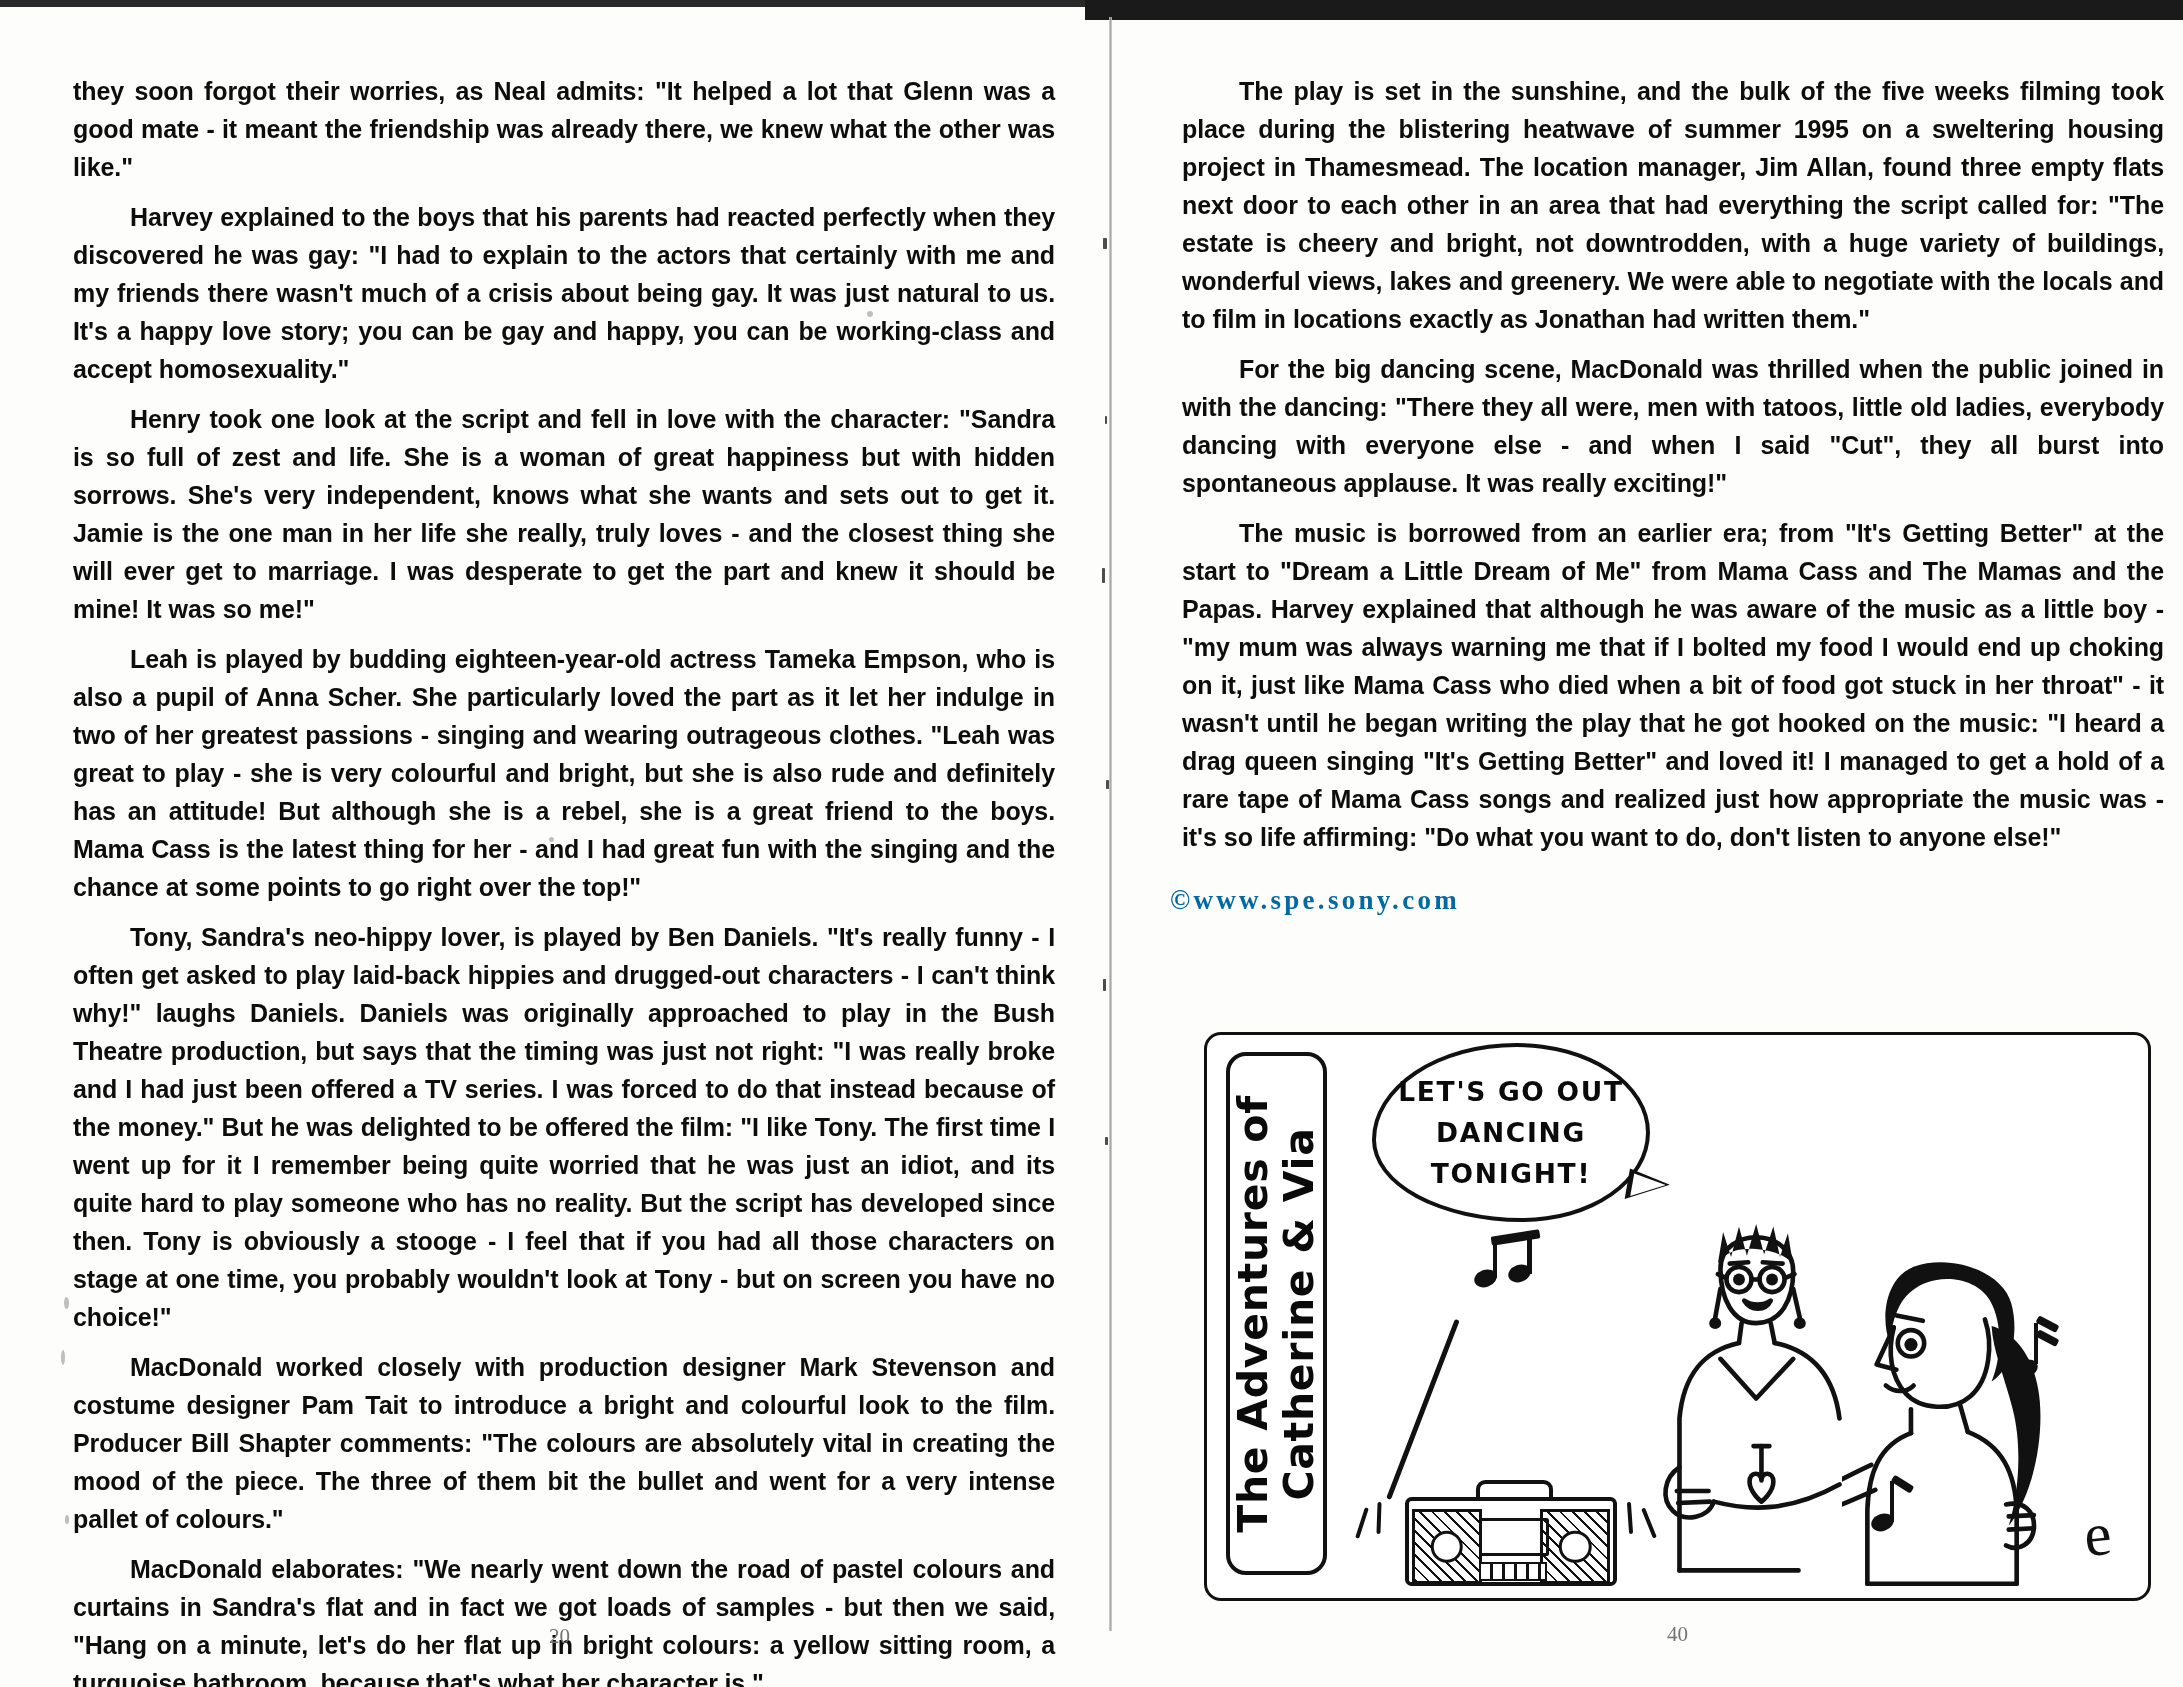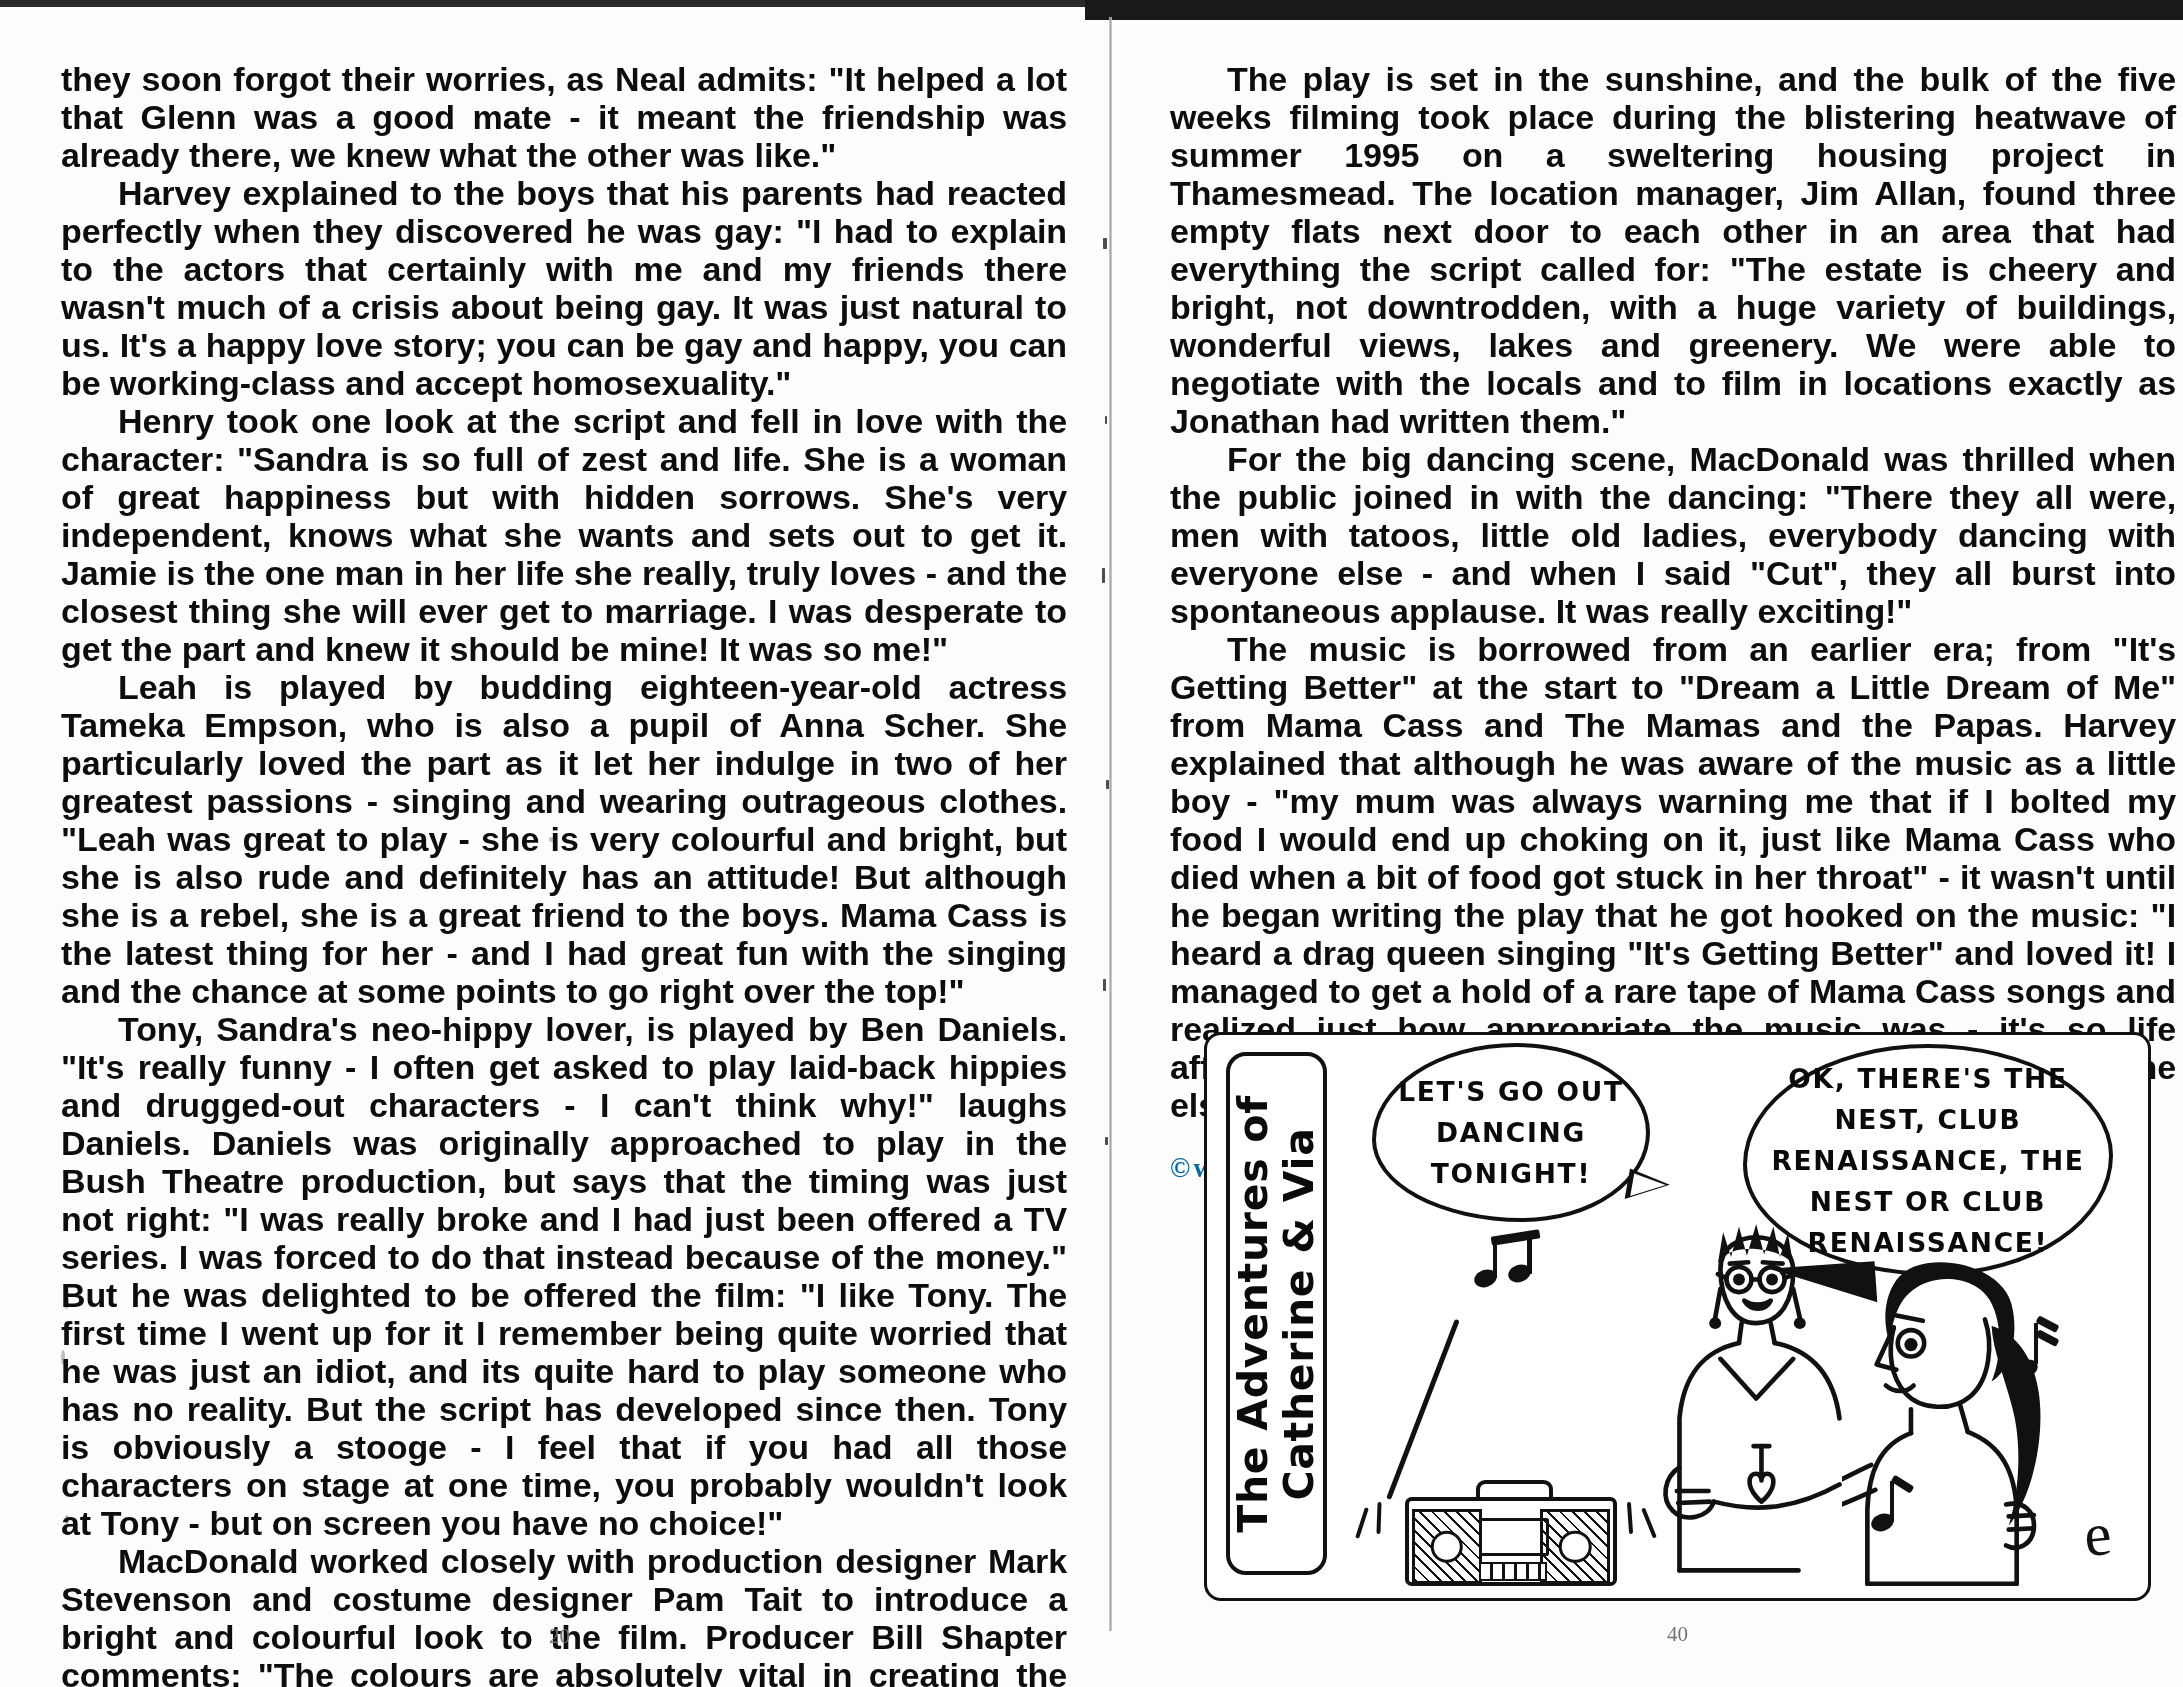--- a/index.html
+++ b/index.html
@@ -53,22 +53,22 @@
   
   .col {
     position: absolute;
     top: 60px;
     width: 1006px;
   }
   .col-left  { left: 61px;  }
   .col-right { left: 1170px; }
 
   .para {
-    margin: 0;
-    font-size: 34px;
+    margin: 12px;
+    font-size: 25px;
     line-height: 38px;
     text-align: justify;
     letter-spacing: -0.1px;
     word-spacing: 0.3px;
     font-weight: 600;
     color: #0d0d0d;
     -webkit-font-smoothing: none;
   }
   .para.indent { text-indent: 57px; }
   .para.tight { word-spacing: -0.3px; }
@@ -407,24 +407,20 @@
         <span>The Adventures of</span>
         <span>Catherine &amp; Via</span>
       </div>
     </div>
 
     <div class="bubble bubble-1">
       <p>LET'S GO OUT DANCING TONIGHT!</p>
       <span class="tail"></span>
     </div>
 
-    <div class="bubble bubble-2">
-      <p>OK, THERE'S THE NEST, CLUB RENAISSANCE, THE NEST OR CLUB RENAISSANCE!</p>
-      <span class="tail"></span>
-    </div>
 
     <span class="antenna"></span>
 
     <div class="sound-lines" style="left:153px; bottom:91px;">
       <i style="left:0px;  top:0px;  transform:rotate(18deg);"></i>
       <i style="left:17px; top:-5.3px; transform:rotate(2deg);"></i>
     </div>
     <div class="sound-lines" style="left:421px; bottom:91px;">
       <i style="left:0px;  top:-5.3px; transform:rotate(-4deg);"></i>
       <i style="left:18.5px; top:0px;  transform:rotate(-22deg);"></i>

